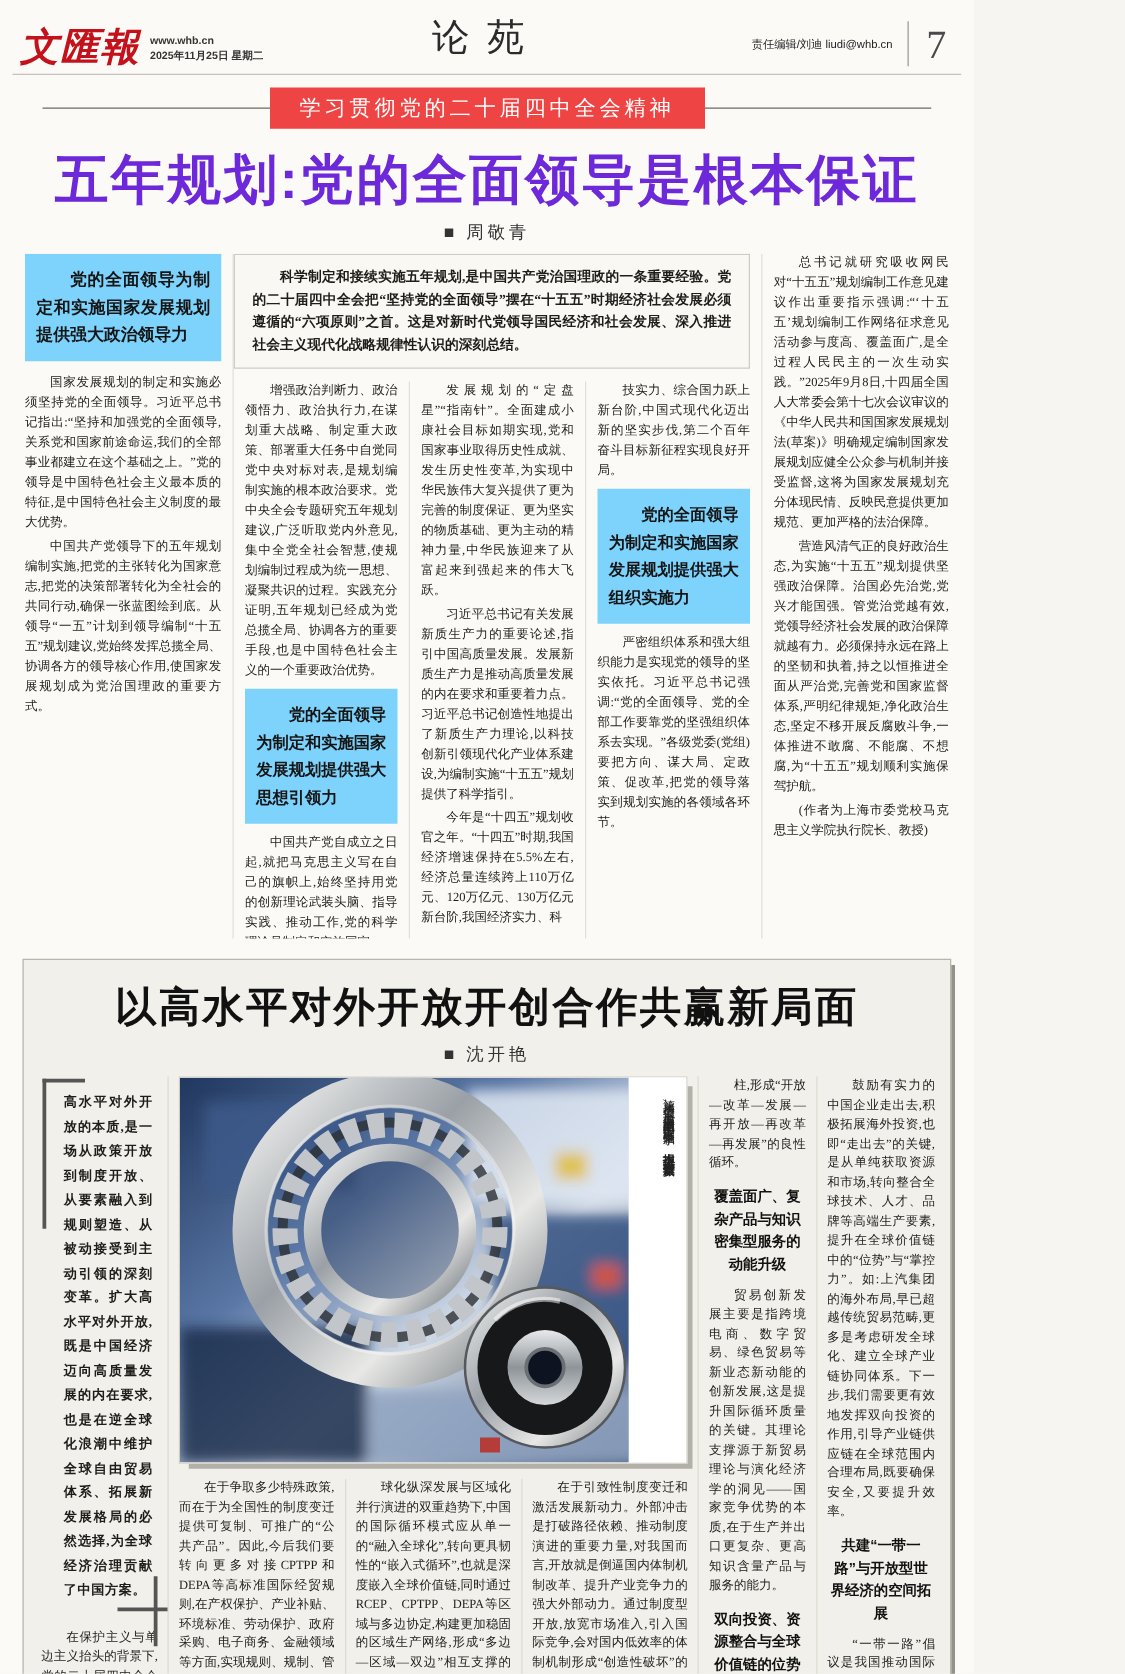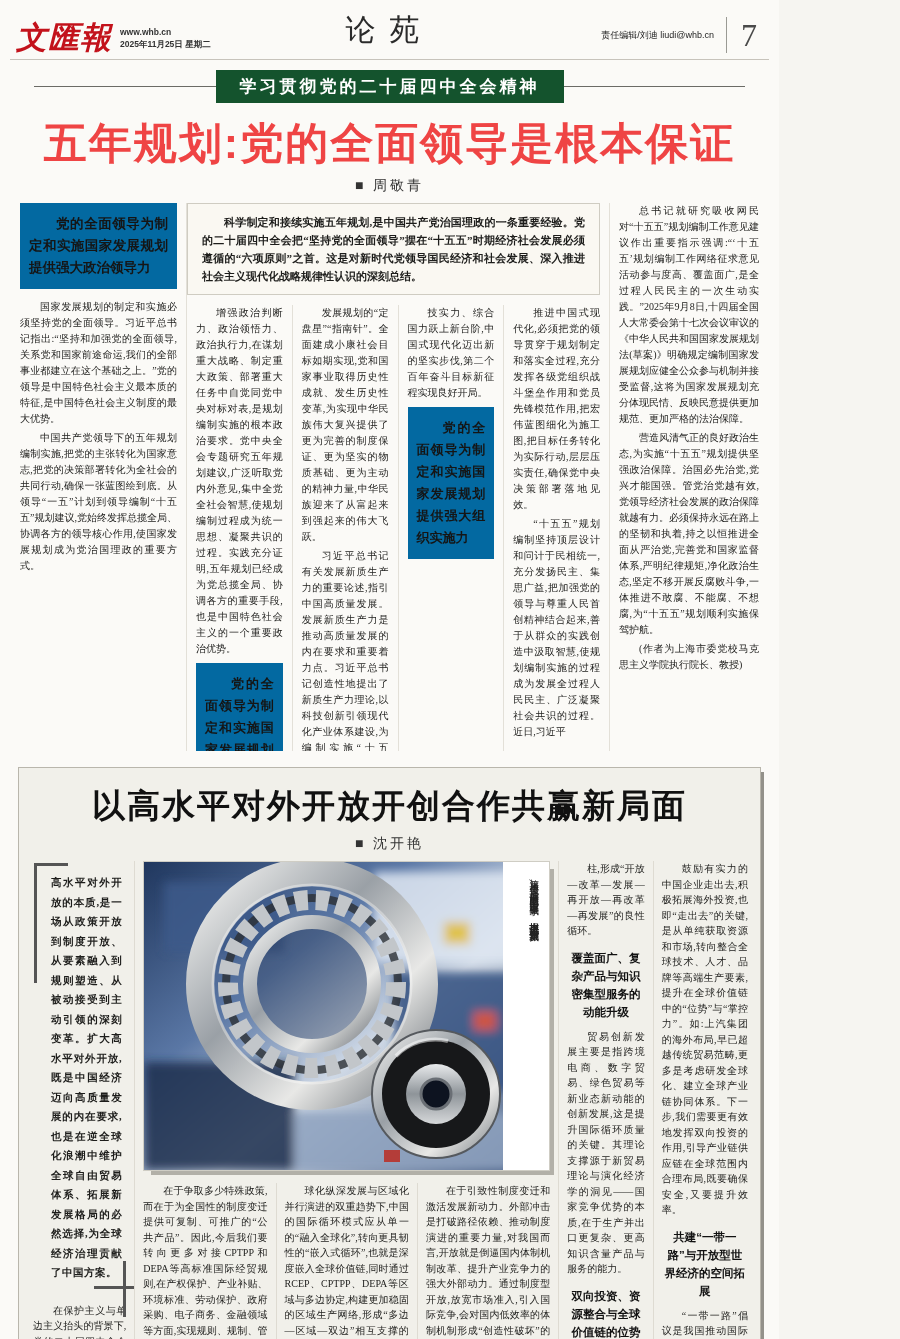--- a/index.html
+++ b/index.html
@@ -18,39 +18,39 @@
   .mh-sub { font-size:8.5px; color:#333; line-height:12px; font-family:"Liberation Sans",sans-serif; font-weight:700; }
   .mh-center { flex:1; text-align:center; font-size:30px; letter-spacing:14px; color:#2b2b2b; padding-bottom:2px; }
   .mh-right { width:300px; display:flex; align-items:center; justify-content:flex-end; gap:12px; }
   .editor { font-size:9px; color:#222; font-family:"Liberation Sans",sans-serif; }
   .pagenum { font-size:32px; color:#4a4a4a; font-weight:400; border-left:1px solid #9a9a94; padding:2px 6px 2px 14px; line-height:1; }
   .mh-rule { border-bottom:1px solid #c7c3bb; margin:0 2px; }
 
   
   .kicker-row { display:flex; align-items:center; margin:10px 26px 0; }
   .kline { flex:1; height:1px; background:#6b6b66; }
-  .kicker { background:#14532d; color:#fff; font-family:"Liberation Sans",sans-serif; font-weight:700;
+  .kicker { background:#ef4444; color:#fff; font-family:"Liberation Sans",sans-serif; font-weight:400;
             font-size:17px; letter-spacing:3px; padding:5px 24px; white-space:nowrap; }
   .a1-headline { text-align:center; font-family:"Liberation Sans",sans-serif; font-weight:900;
-                 font-size:43px; letter-spacing:2px; margin:12px 0 4px; color:#ef4444; }
+                 font-size:43px; letter-spacing:2px; margin:12px 0 4px; color:#6d28d9; }
   .byline { text-align:center; font-size:14px; color:#333; letter-spacing:3px; margin-bottom:8px; }
 
   .a1-cols { display:flex; margin:8px 10px 0; height:548px; overflow:hidden; }
   .a1-cols > div + div { border-left:1px solid #e3e0d8; }
   .ncol { font-size:10px; line-height:16px; text-align:justify; padding:0 9px; overflow:hidden; }
   .ncol p { margin:0 0 3px; text-indent:2em; }
   .colA { width:168px; padding-left:2px; }
   .colF { width:152px; padding-right:2px; }
   .a1-mid { flex:1; display:flex; flex-direction:column; padding:0 0 0 0; }
   .intro-box { border:1px solid #cfccc2; background:#faf8f2; padding:9px 14px; font-weight:700;
                font-size:11px; line-height:18px; text-align:justify; text-indent:2em; margin:0 9px 10px 0; }
   .mid-cols { display:flex; flex:1; overflow:hidden; }
   .mid-cols > div { flex:1; }
   .mid-cols > div + div { border-left:1px solid #e3e0d8; }
-  .sec-box { background:#0369a1; padding:10px 9px; font-size:13px; line-height:22px; font-weight:700;
+  .sec-box { background:#7dd3fc; padding:10px 9px; font-size:13px; line-height:22px; font-weight:700;
              text-indent:2em; text-align:justify; margin:6px 0 8px; color:#151515; }
   .colA .sec-box { margin:0 0 10px; font-size:13.5px; }
 
   
   .a2 { margin:16px 10px 0; background:#f1f0ea; border:1px solid #b9b6ac;
         box-shadow:4px 4px 0 -1px #93918a; padding:14px 12px 12px; position:relative; height:600px; }
   .a2-headline { text-align:center; font-family:"Liberation Sans",sans-serif; font-weight:900;
                  font-size:33px; letter-spacing:2px; margin:2px 0 6px; color:#111; }
   .a2-body { display:flex; margin-top:8px; height:494px; overflow:hidden; }
   .a2-body > div + div { border-left:1px solid #dedbd2; }
@@ -130,24 +130,21 @@
             <p>中国共产党自成立之日起,就把马克思主义写在自己的旗帜上,始终坚持用党的创新理论武装头脑、指导实践、推动工作,党的科学理论是制定和实施国家</p>
           </div>
           <div class="ncol">
             <p>发展规划的“定盘星”“指南针”。全面建成小康社会目标如期实现,党和国家事业取得历史性成就、发生历史性变革,为实现中华民族伟大复兴提供了更为完善的制度保证、更为坚实的物质基础、更为主动的精神力量,中华民族迎来了从富起来到强起来的伟大飞跃。</p>
             <p>习近平总书记有关发展新质生产力的重要论述,指引中国高质量发展。发展新质生产力是推动高质量发展的内在要求和重要着力点。习近平总书记创造性地提出了新质生产力理论,以科技创新引领现代化产业体系建设,为编制实施“十五五”规划提供了科学指引。</p>
             <p>今年是“十四五”规划收官之年。“十四五”时期,我国经济增速保持在5.5%左右,经济总量连续跨上110万亿元、120万亿元、130万亿元新台阶,我国经济实力、科</p>
           </div>
           <div class="ncol">
             <p>技实力、综合国力跃上新台阶,中国式现代化迈出新的坚实步伐,第二个百年奋斗目标新征程实现良好开局。</p>
             <div class="sec-box">党的全面领导为制定和实施国家发展规划提供强大组织实施力</div>
-          </div>
-          <div class="ncol">
-            <p>推进中国式现代化,必须把党的领导贯穿于规划制定和落实全过程,充分发挥各级党组织战斗堡垒作用和党员先锋模范作用,把宏伟蓝图细化为施工图,把目标任务转化为实际行动,层层压实责任,确保党中央决策部署落地见效。</p>
-            <p>“十五五”规划编制坚持顶层设计和问计于民相统一,充分发扬民主、集思广益,把加强党的领导与尊重人民首创精神结合起来,善于从群众的实践创造中汲取智慧,使规划编制实施的过程成为发展全过程人民民主、广泛凝聚社会共识的过程。近日,习近平</p>
+            <p>严密组织体系和强大组织能力是实现党的领导的坚实依托。习近平总书记强调:“党的全面领导、党的全部工作要靠党的坚强组织体系去实现。”各级党委(党组)要把方向、谋大局、定政策、促改革,把党的领导落实到规划实施的各领域各环节。</p>
           </div>
         </div>
       </div>
 
       <div class="ncol colF">
         <p>总书记就研究吸收网民对“十五五”规划编制工作意见建议作出重要指示强调:“‘十五五’规划编制工作网络征求意见活动参与度高、覆盖面广,是全过程人民民主的一次生动实践。”2025年9月8日,十四届全国人大常委会第十七次会议审议的《中华人民共和国国家发展规划法(草案)》明确规定编制国家发展规划应健全公众参与机制并接受监督,这将为国家发展规划充分体现民情、反映民意提供更加规范、更加严格的法治保障。</p>
         <p>营造风清气正的良好政治生态,为实施“十五五”规划提供坚强政治保障。治国必先治党,党兴才能国强。管党治党越有效,党领导经济社会发展的政治保障就越有力。必须保持永远在路上的坚韧和执着,持之以恒推进全面从严治党,完善党和国家监督体系,严明纪律规矩,净化政治生态,坚定不移开展反腐败斗争,一体推进不敢腐、不能腐、不想腐,为“十五五”规划顺利实施保驾护航。</p>
         <p>(作者为上海市委党校马克思主义学院执行院长、教授)</p>
       </div>
     </div>

